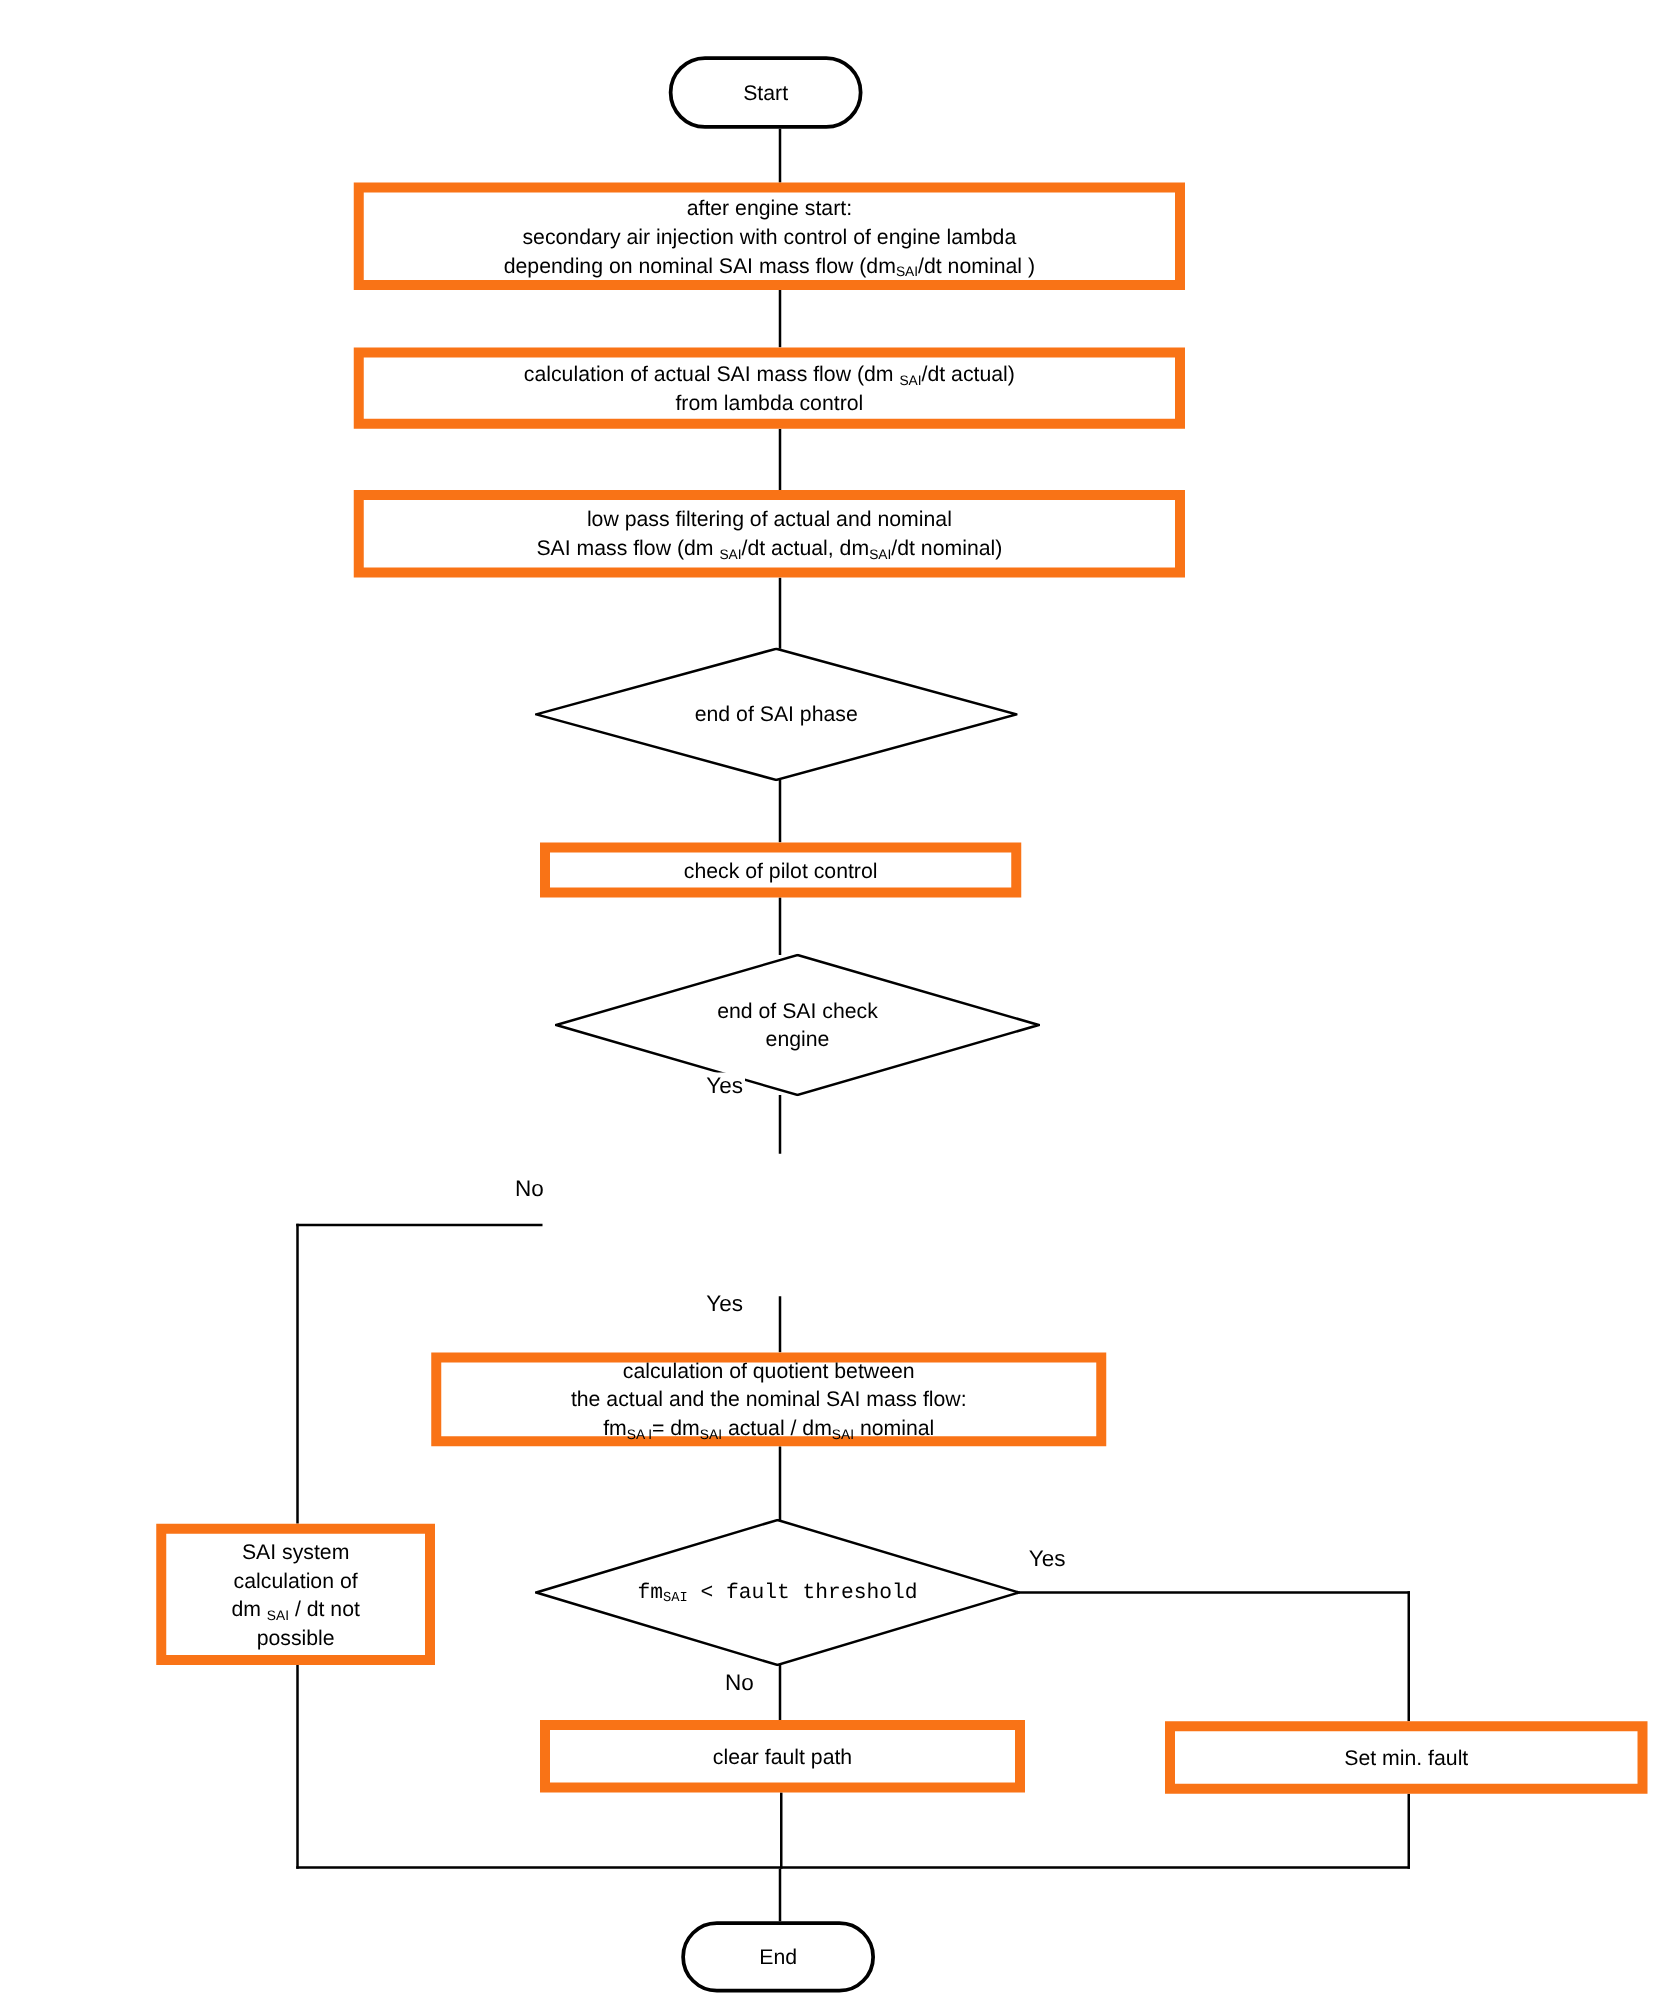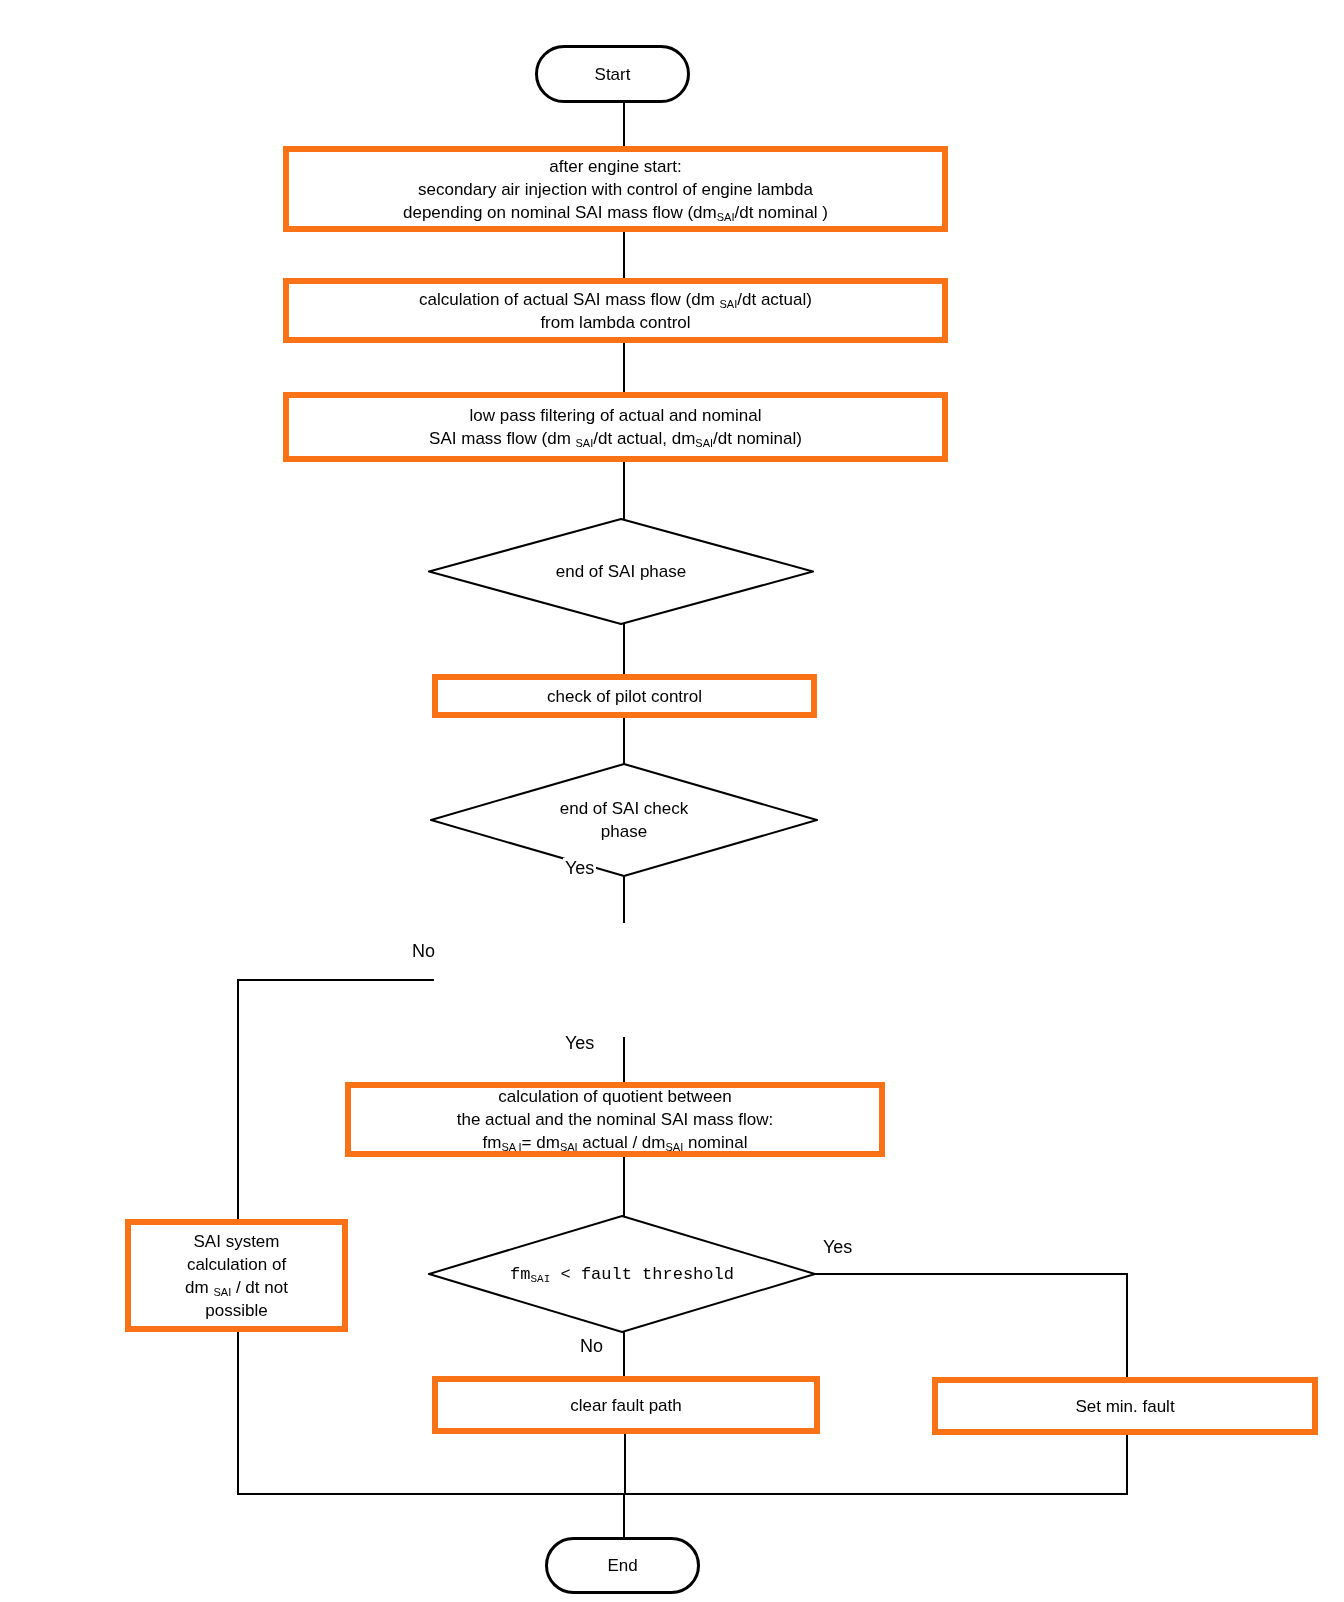--- a/index.html
+++ b/index.html
@@ -4,21 +4,21 @@
 <style>
   html,body{margin:0;padding:0;background:#fff;}
   .canvas{
     position:relative;width:1344px;height:1602px;background:#ffffff;
     font-family:"Liberation Sans",sans-serif;color:#000;overflow:hidden;
   }
   .node{
     position:absolute;display:flex;flex-direction:column;align-items:center;justify-content:center;
     text-align:center;font-size:17px;line-height:23px;background:#fff;box-sizing:border-box;
   }
-  .proc{border:6px solid #f97316;justify-content:center;}
+  .proc{border:8px solid #f97316;justify-content:center;}
   .term{border:3px solid #000;border-radius:30px;}
   .diamond{position:absolute;}
   .diamond svg{position:absolute;left:0;top:0;width:100%;height:100%;display:block;}
   .dtext{
     position:absolute;left:0;top:0;right:0;bottom:0;display:flex;flex-direction:column;
     align-items:center;justify-content:center;text-align:center;font-size:17px;line-height:23px;
   }
   .edge{position:absolute;background:#000;}
   .elabel{position:absolute;font-size:18px;line-height:20px;background:#fff;padding:0 2px;}
   sub{font-size:11px;line-height:0;vertical-align:-3px;}
@@ -75,27 +75,27 @@
     </svg>
     <div class="dtext">
       <div class="ln">end of SAI phase</div>
     </div>
   </div>
 
   <div class="node proc" style="left:432px;top:674px;width:385px;height:44px;">
     <div class="ln">check of pilot control</div>
   </div>
 
-  <div class="diamond" style="left:430px;top:763px;width:388px;height:114px;">
+  <div class="diamond" style="left:444px;top:763px;width:388px;height:114px;">
     <svg viewBox="0 0 388 114" preserveAspectRatio="none">
       <polygon points="194,1 387,57 194,113 1,57" fill="#ffffff" stroke="#000000" stroke-width="2" vector-effect="non-scaling-stroke"></polygon>
     </svg>
     <div class="dtext">
       <div class="ln">end of SAI check</div>
-      <div class="ln">phase</div>
+      <div class="ln">engine</div>
     </div>
   </div>
   <div class="elabel" style="left:563px;top:858px;">Yes</div>
 
   <div class="elabel" style="left:410px;top:941px;">No</div>
   <div class="elabel" style="left:563px;top:1033px;">Yes</div>
 
   <div class="node proc" style="left:345px;top:1082px;width:540px;height:75px;">
     <div class="ln">calculation of quotient between</div>
     <div class="ln">the actual and the nominal SAI mass flow:</div>

